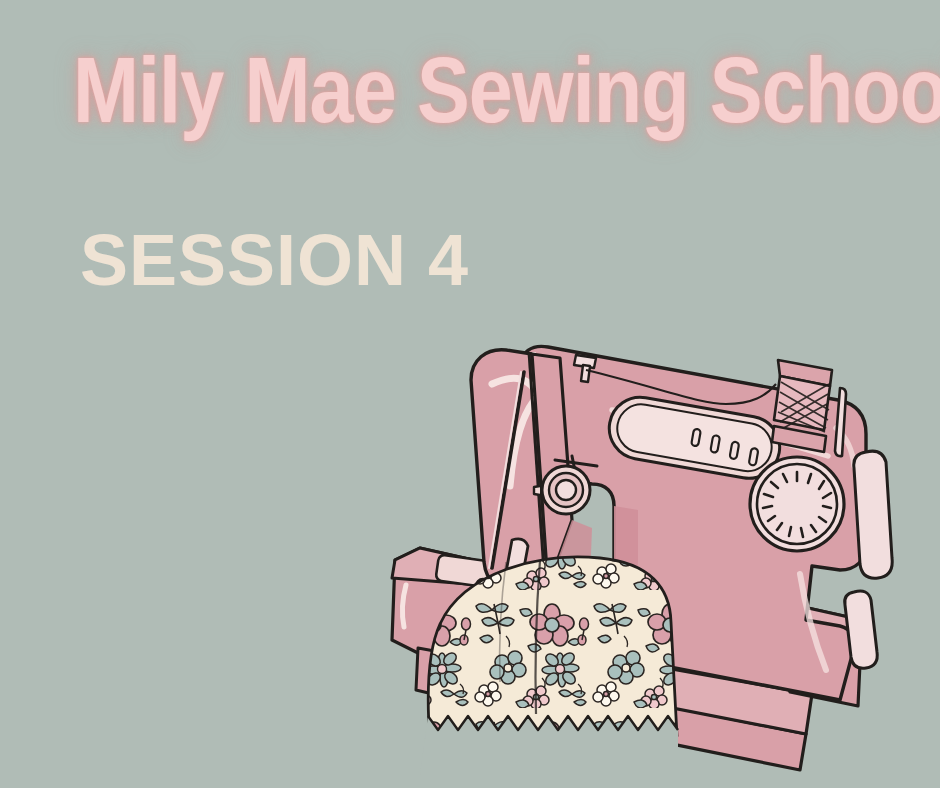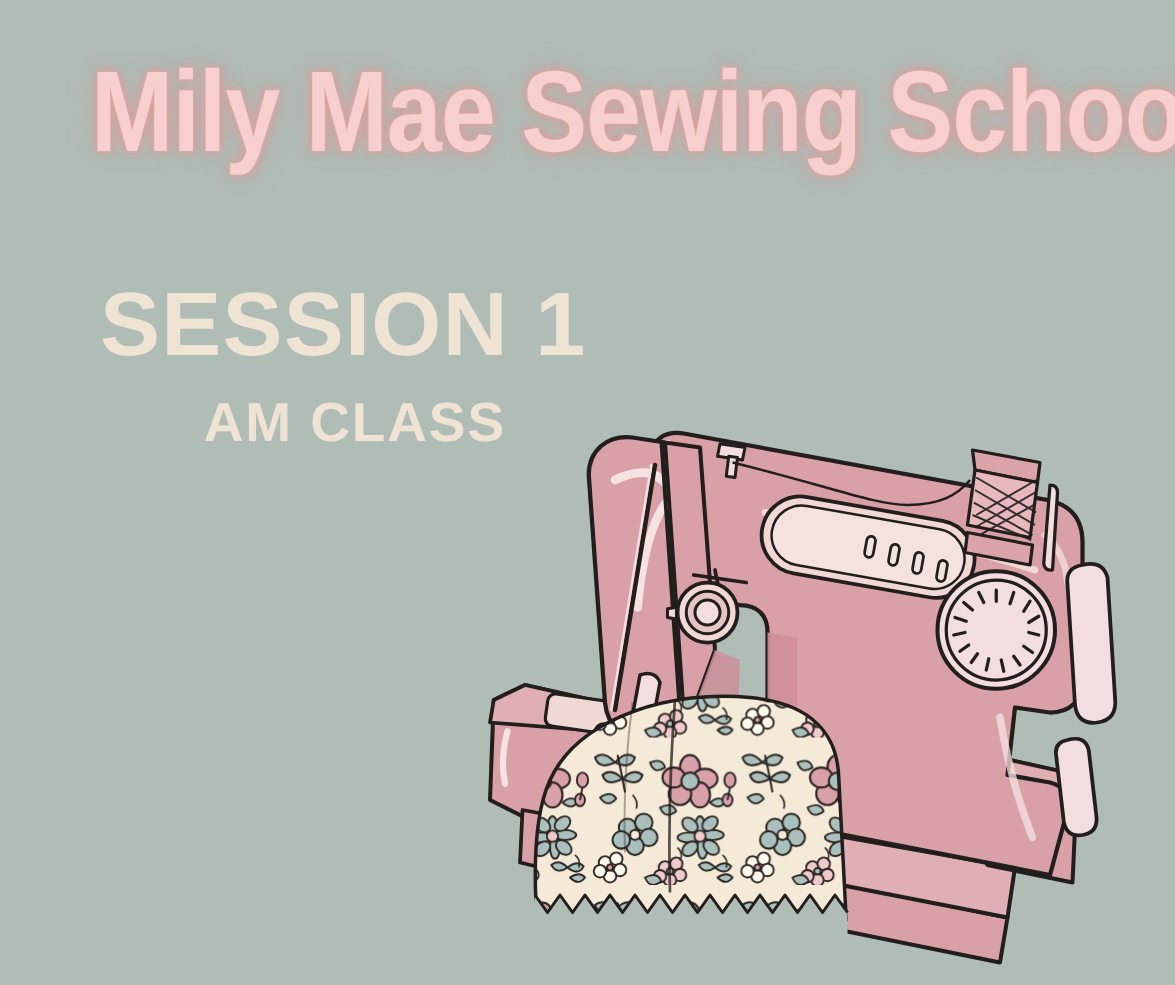--- a/index.html
+++ b/index.html
@@ -344,17 +344,16 @@
     <g>
       <path d="M866 452 q16 -4 20 10 l6 96 q2 18 -14 20 q-16 2 -18 -14 l-6 -96 q-2 -14 12 -16 Z" fill="#f2dede" stroke="#221e1c" stroke-width="3" stroke-linejoin="round"></path>
       <path d="M854 592 q14 -4 17 8 l6 52 q2 14 -11 16 q-13 2 -15 -11 l-6 -52 q-2 -11 9 -13 Z" fill="#f2dede" stroke="#221e1c" stroke-width="3" stroke-linejoin="round"></path>
     </g>
   </svg>
 
   <div id="title-wrap">
     <span id="poster-title">Mily Mae Sewing School</span>
   </div>
 
-  <div id="session-line">SESSION 1</div>
-
-  <div id="class-line">AM CLASS</div>
+  <div id="session-line">SESSION 4</div>
+
 
 </div>
 
 </body></html>

